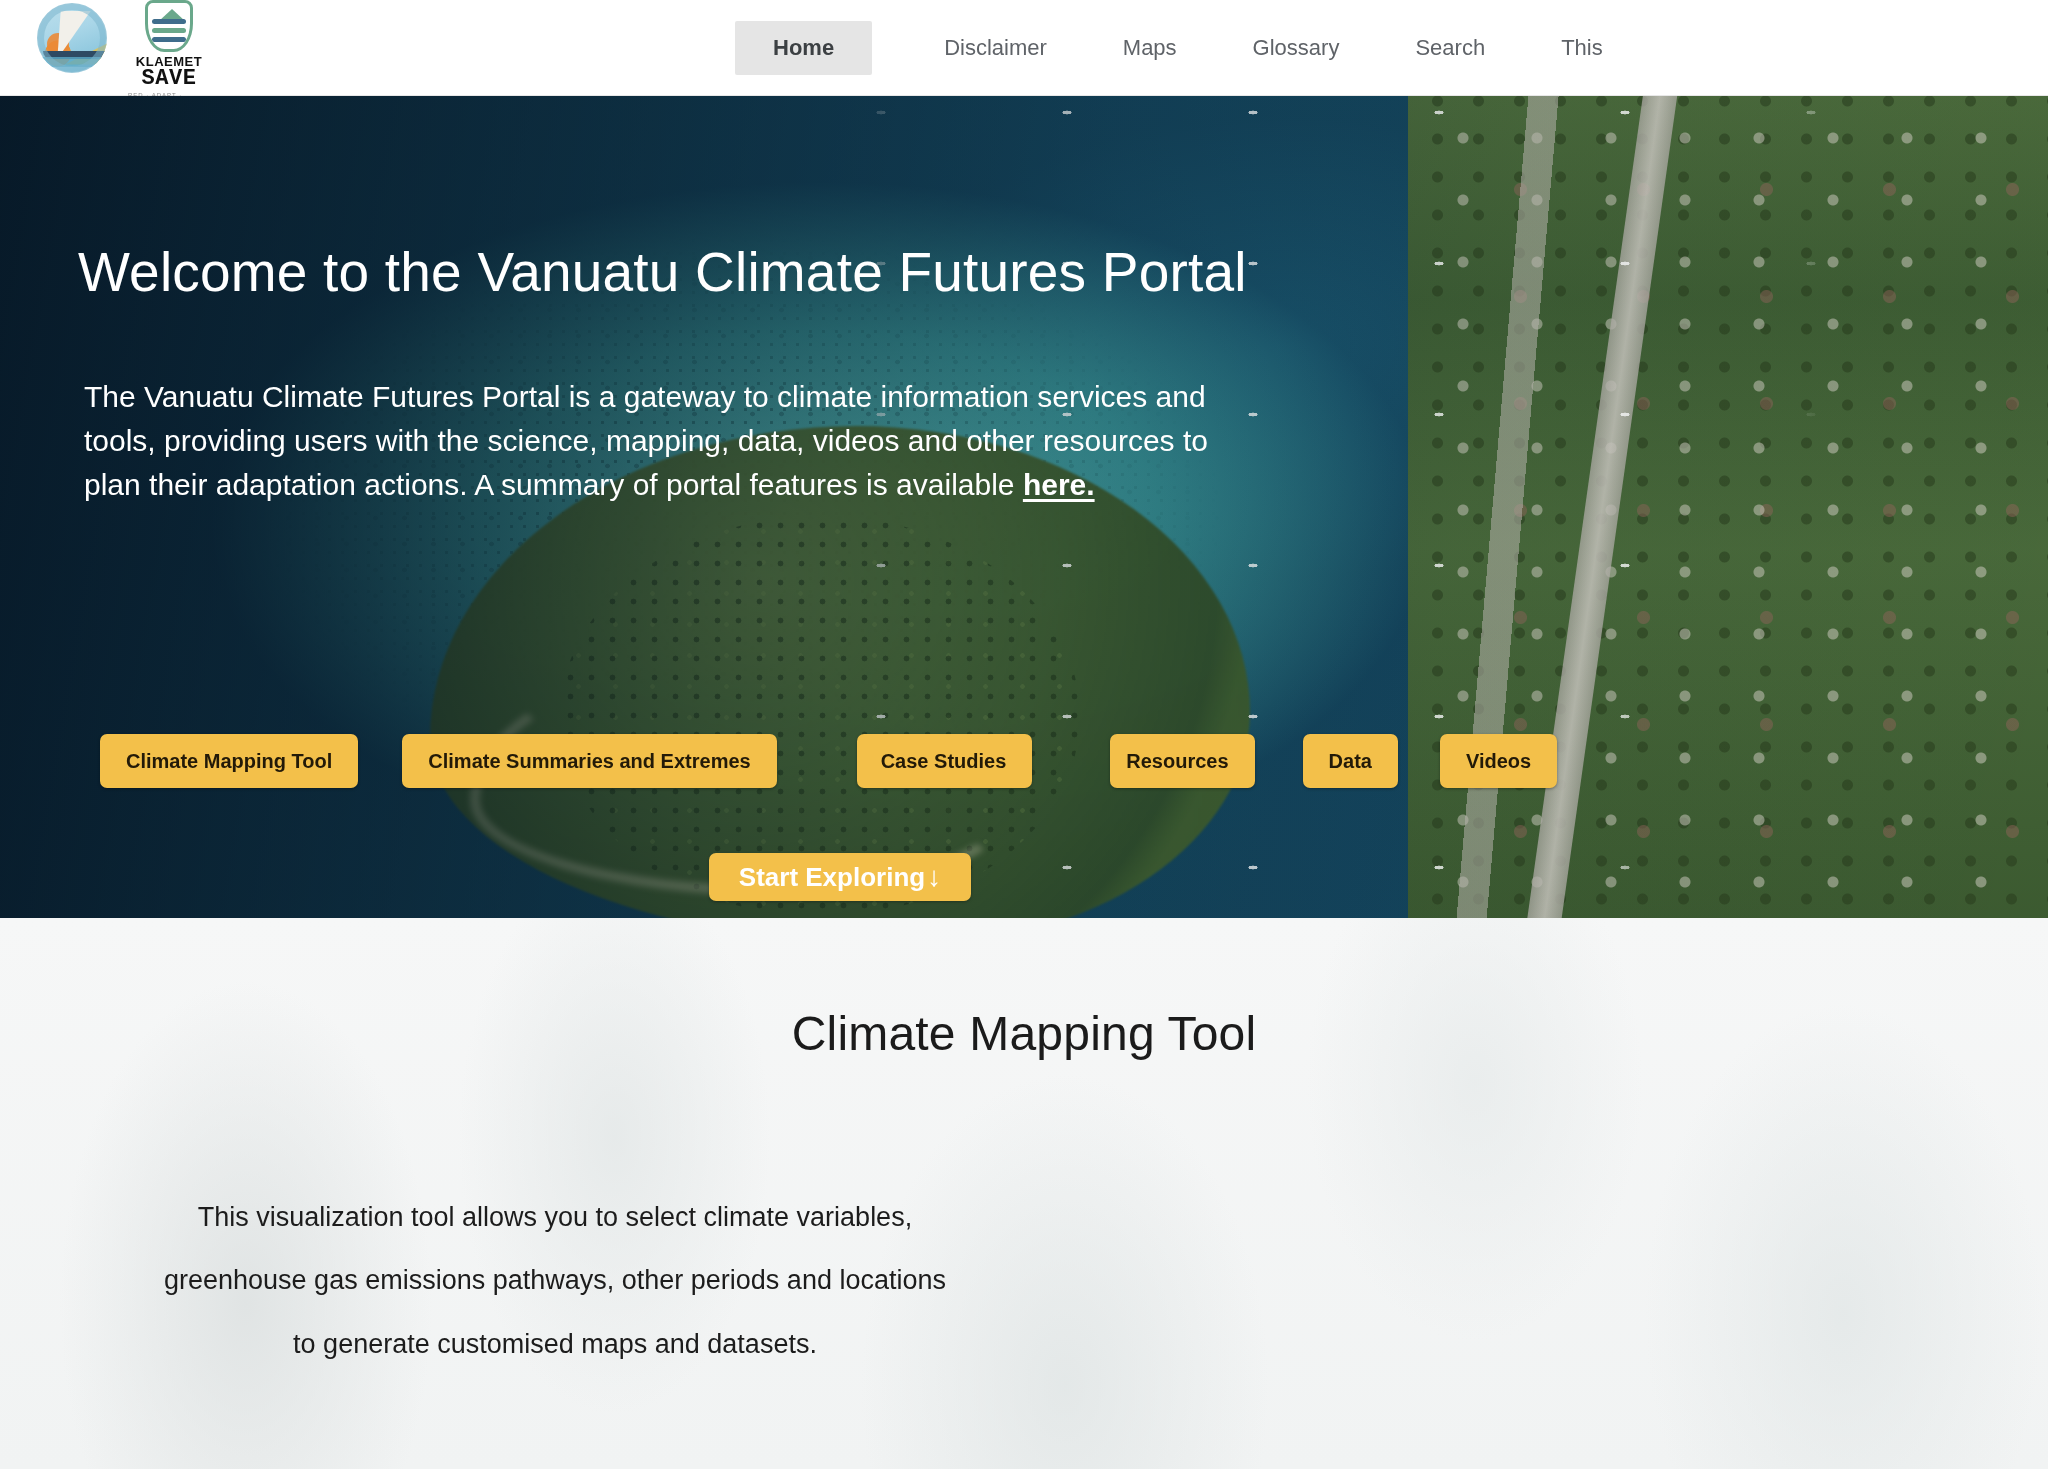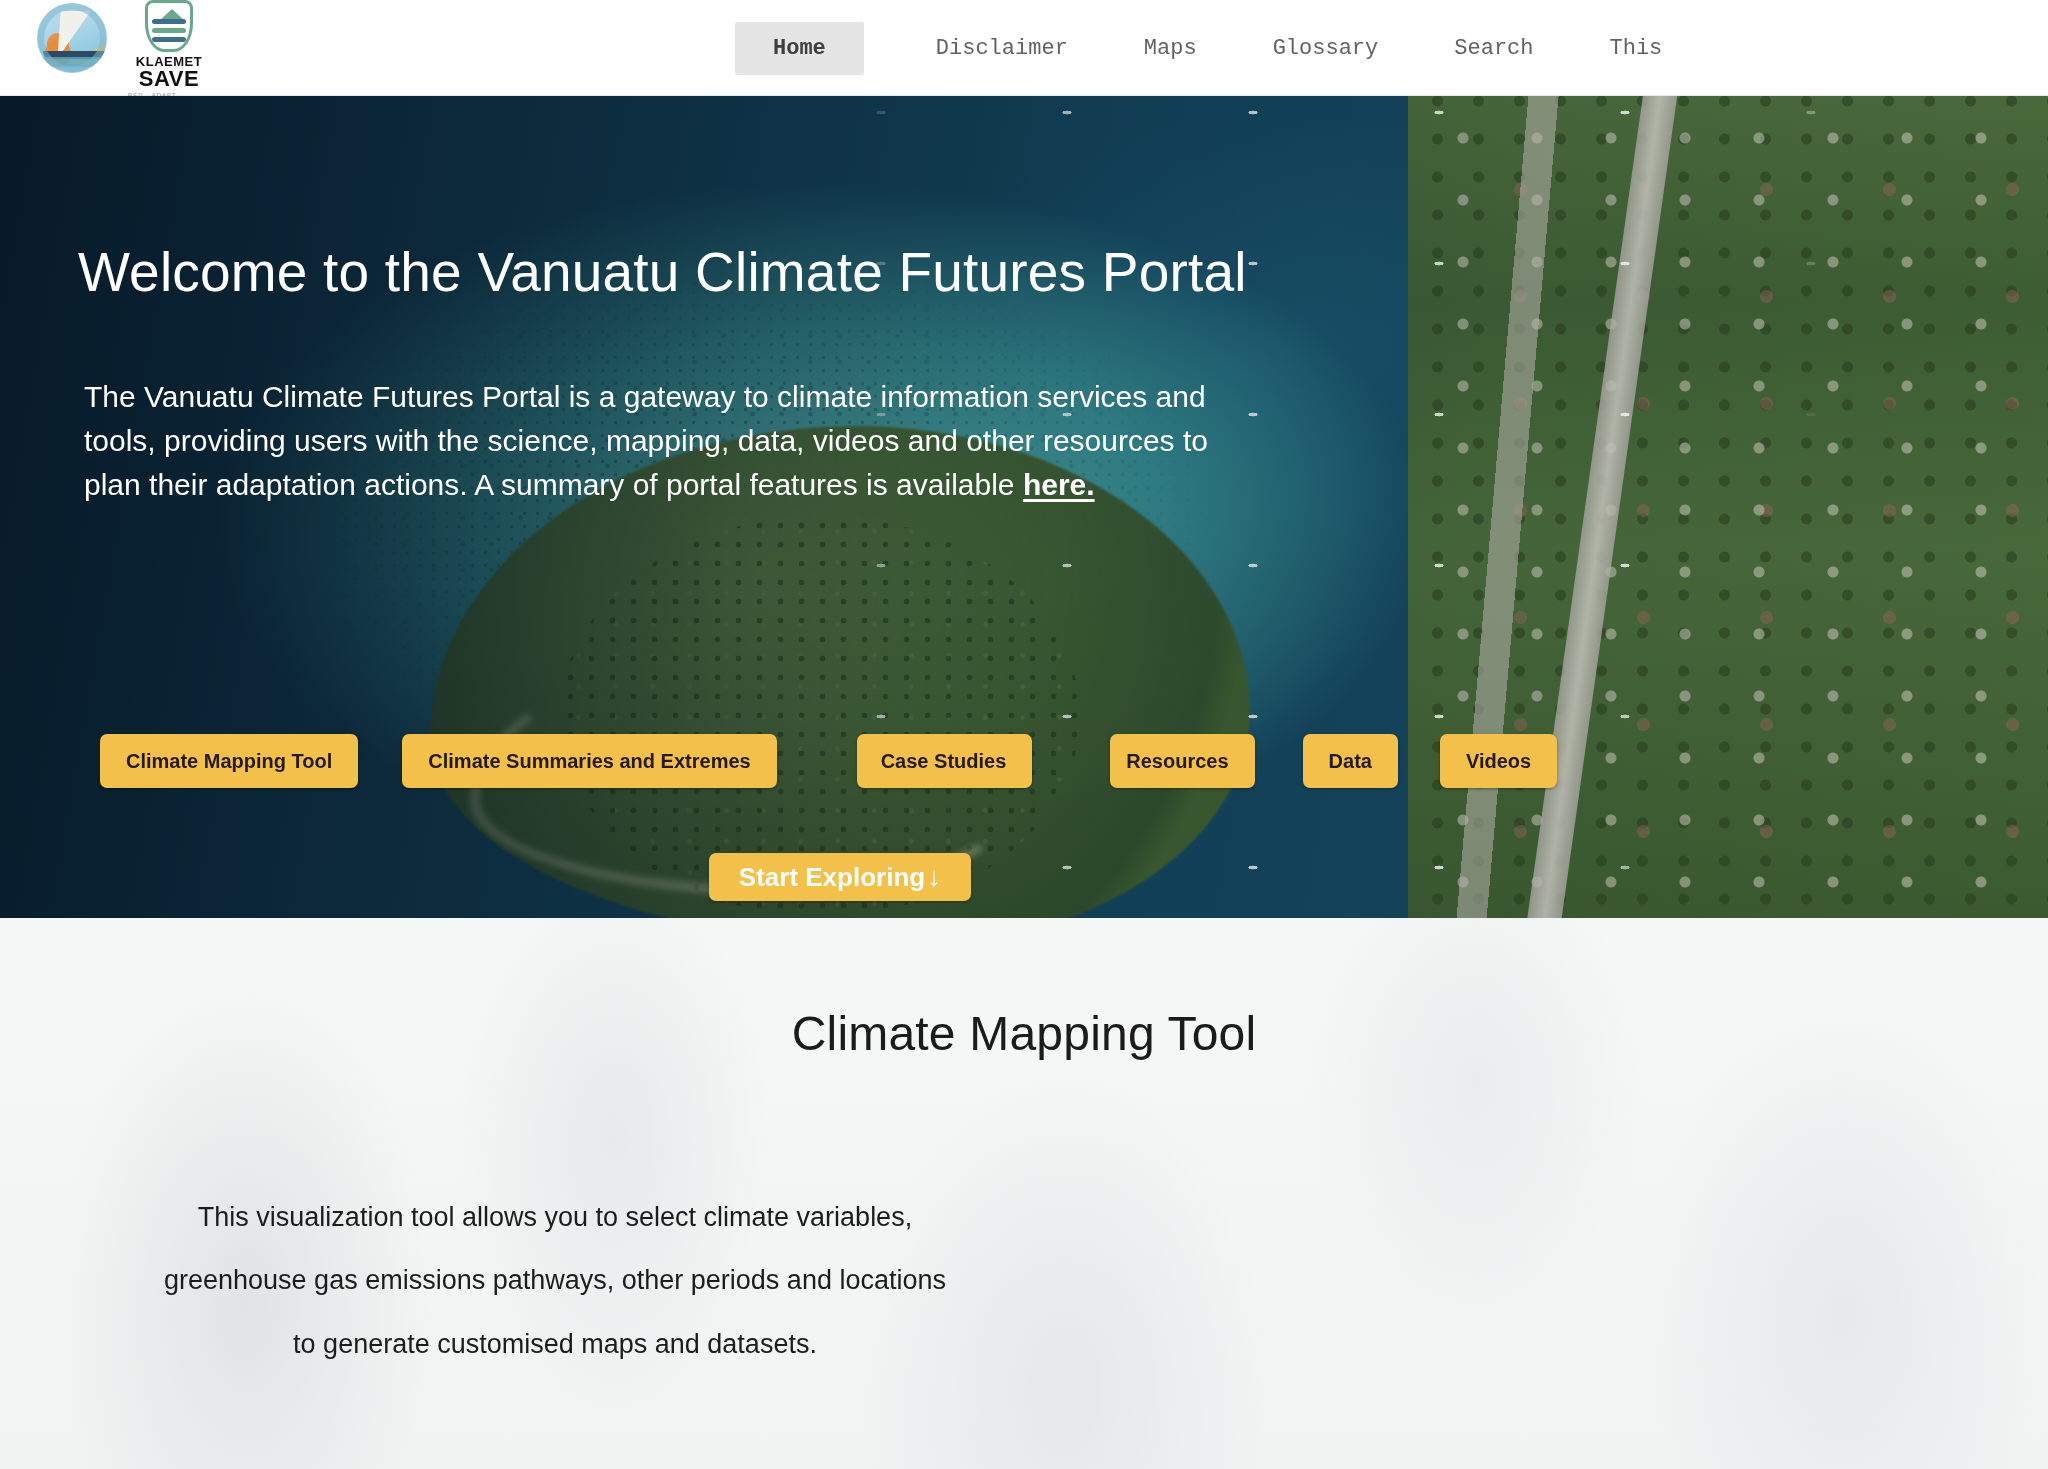--- a/index.html
+++ b/index.html
@@ -89,40 +89,39 @@
     position:absolute; left:4px; right:4px; height:5px; background:#3f6d8c; border-radius:3px;
   }
   .shield .b1 { top: 16px; }
   .shield .b2 { top: 25px; background:#6aa88b; }
   .shield .b3 { top: 34px; background:#3f6d8c; }
   .shield .peak {
     position:absolute; left:11px; top:6px; width:0;height:0;
     border-left:13px solid transparent; border-right:13px solid transparent; border-bottom:12px solid #6aa88b;
   }
   .klaemet-word { font-weight:bold; font-size:13px; letter-spacing:.5px; line-height:13px; color:#111; margin-top:3px;}
-  .save-word { font-weight:bold; font-size:22px; letter-spacing:.5px; line-height:22px; color:#111; }
+  .save-word { font-weight:bold; font-size:22px; letter-spacing:.5px; line-height:22px; color:#111;font-family:Liberation Mono, monospace; }
   .klaemet-tag { font-size:6px; color:#8a8a8a; letter-spacing:1px; margin-top:2px; }
 
   .main-nav {
     display: flex;
     align-items: center;
     margin-left: 0;
     position: absolute;
     left: 735px;
     top: 0;
     height: 96px;
   }
   .nav-item {
     font-size: 22px;
     color: #5f6368;
     padding: 14px 38px;
     cursor: pointer;
     white-space: nowrap;
     border-radius: 2px;
-    font-family: Liberation Mono, monospace;
   }
   .nav-item.spacer-home { margin-right: 34px; }
   .nav-item.active {
     background: #e5e5e5;
     color: #3c4043;
     font-weight: bold;
   }
   .nav-item:not(.active) { font-weight: normal; }
 
   

